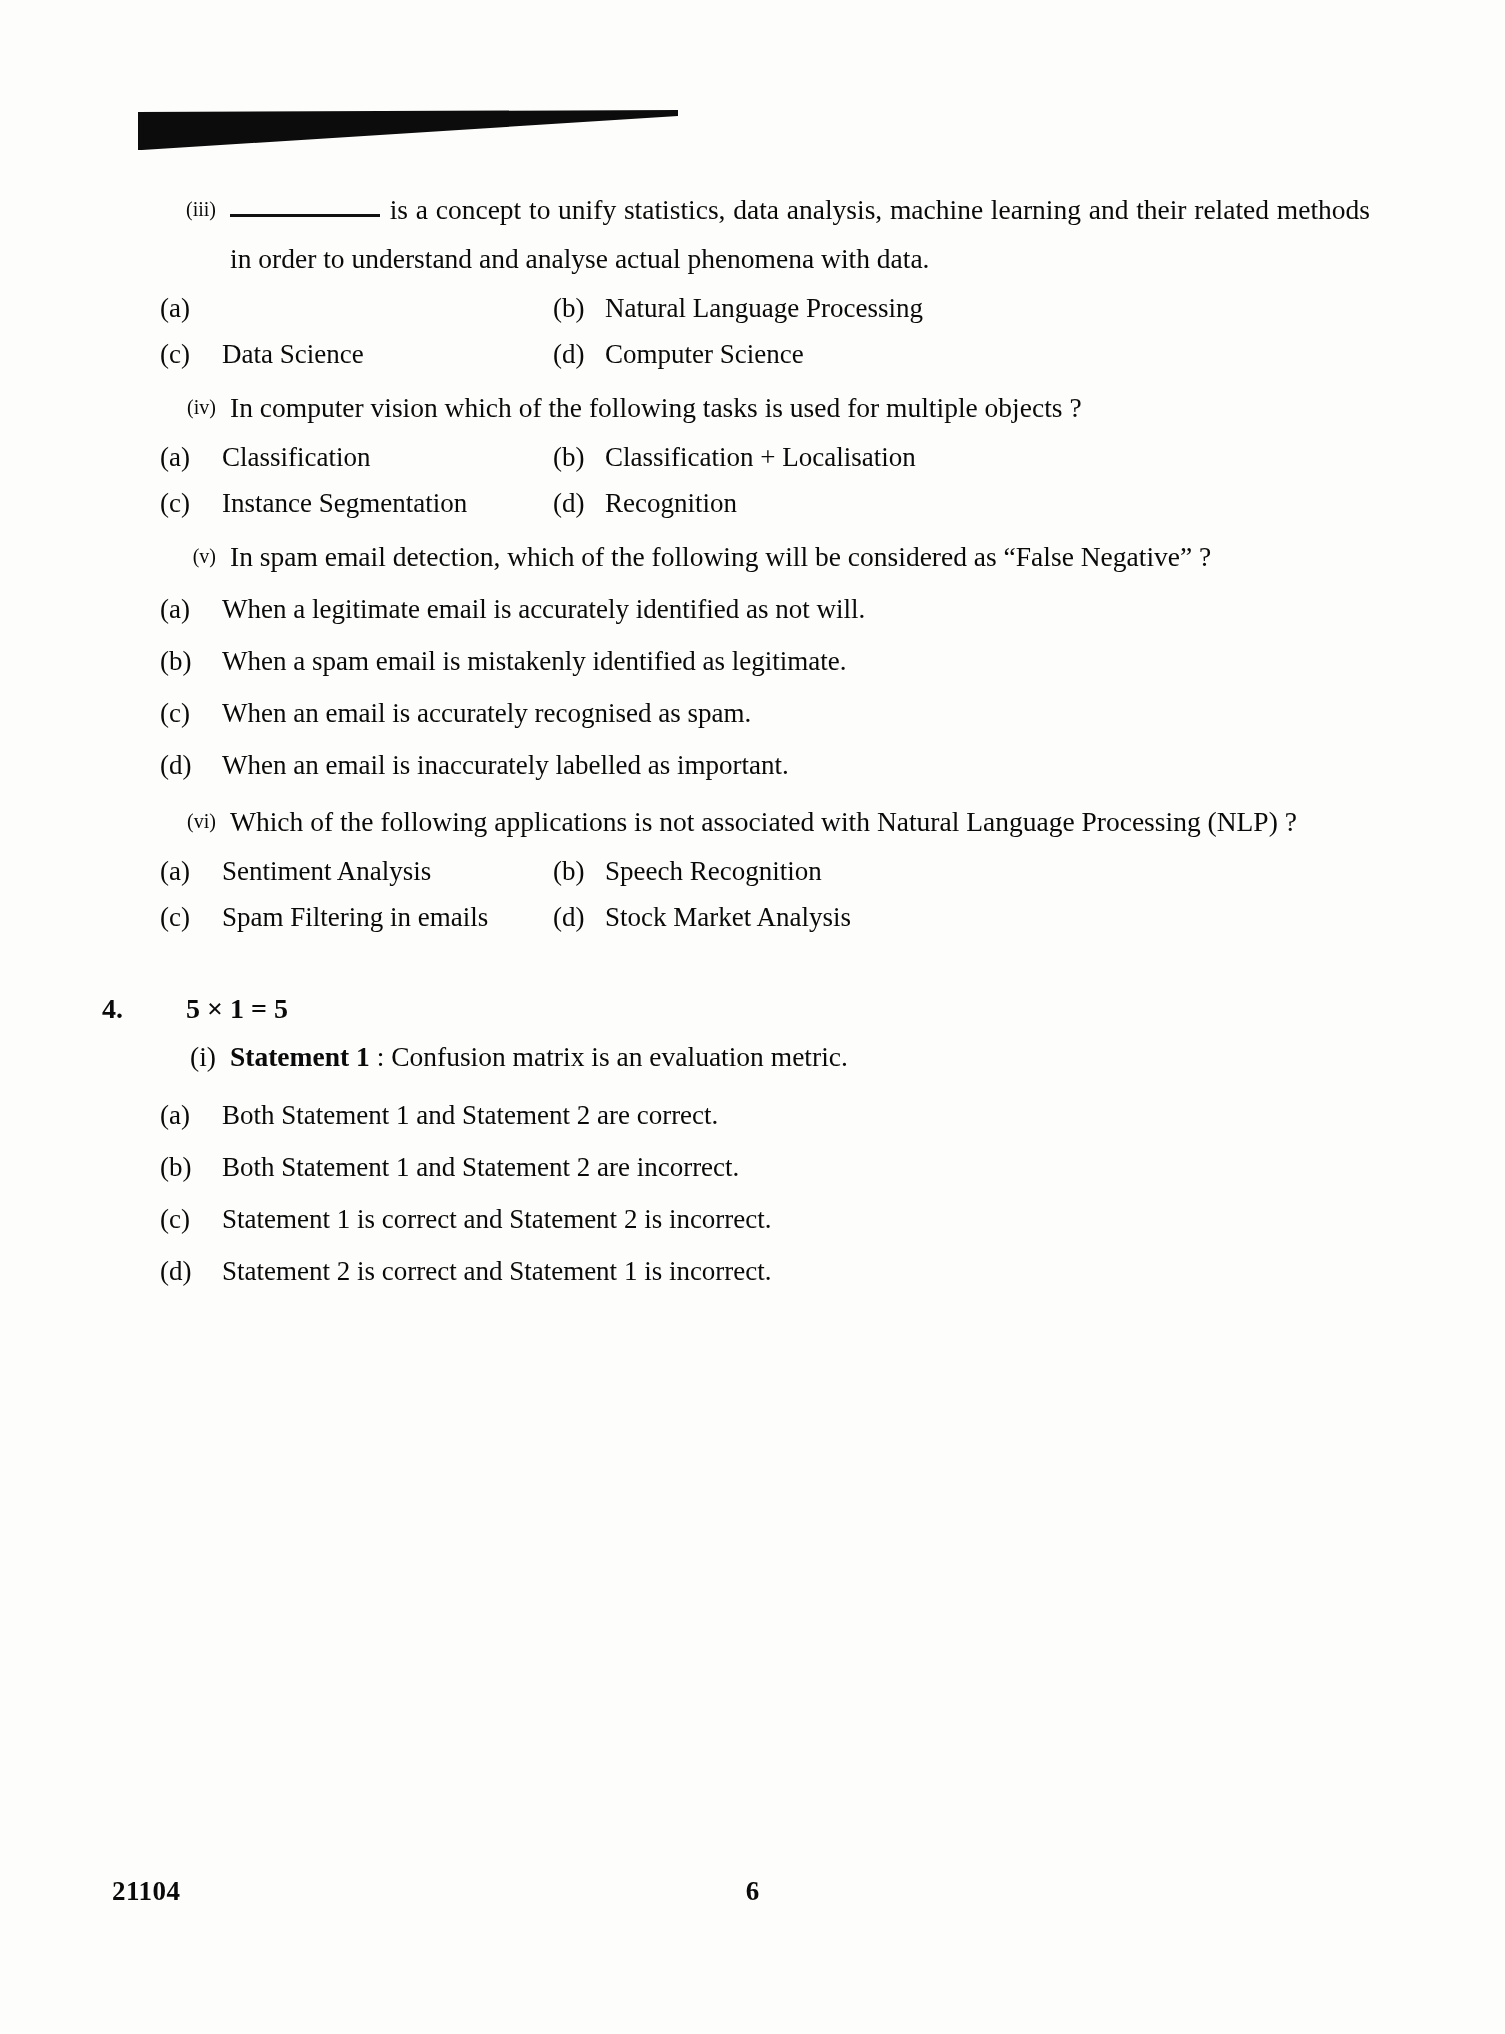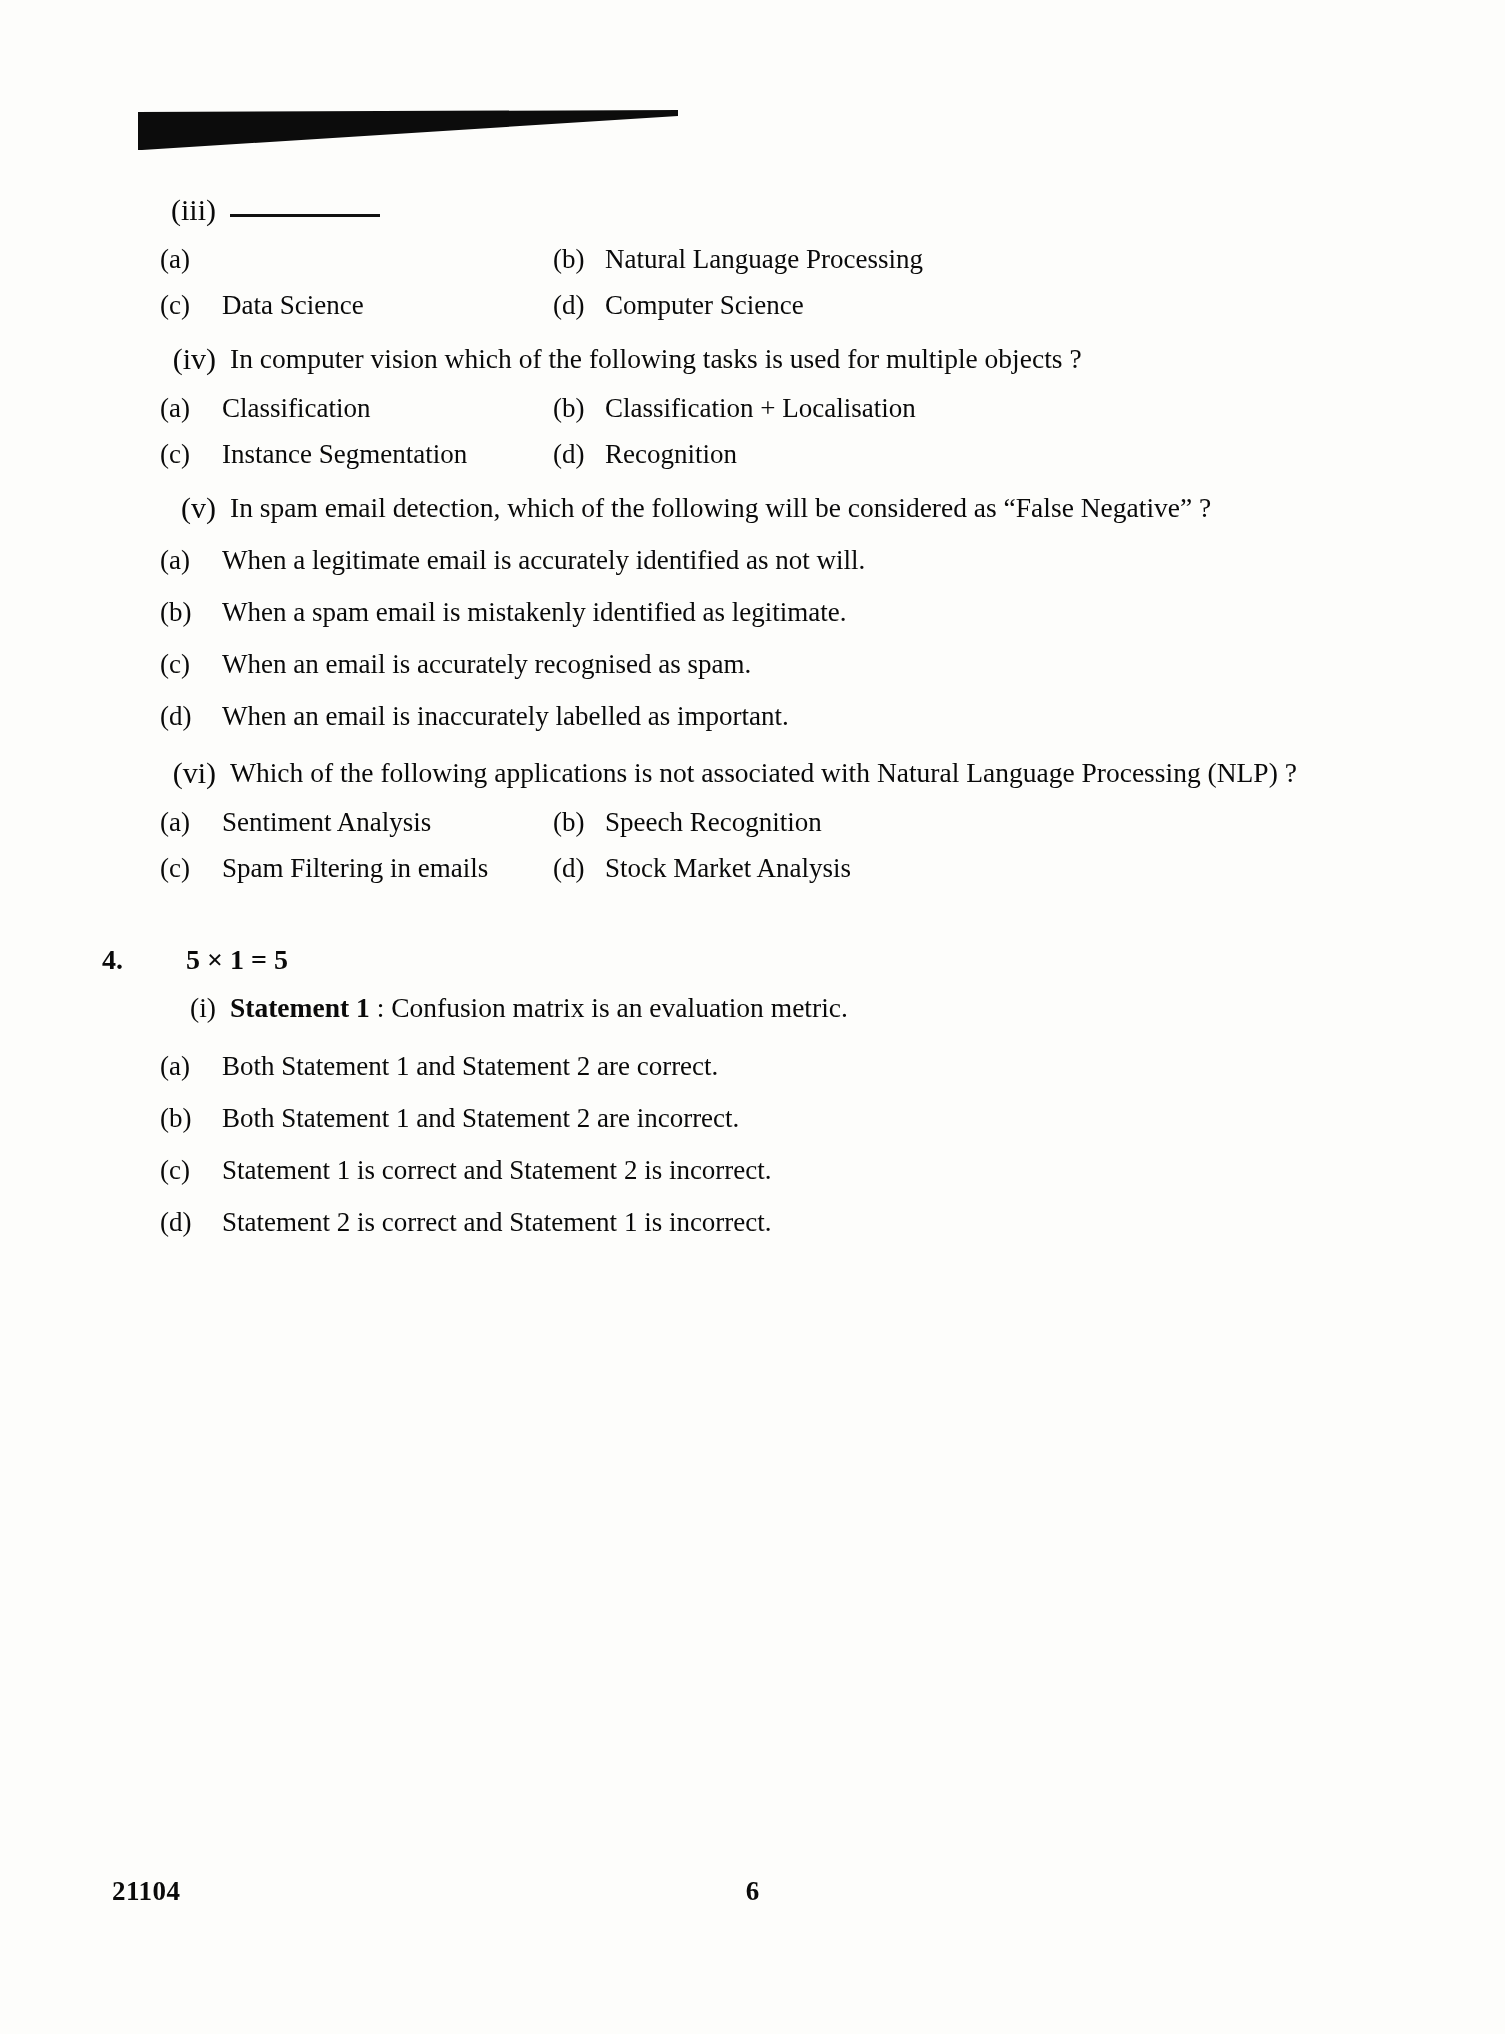--- a/index.html
+++ b/index.html
@@ -42,21 +42,21 @@
   }
   .q-row {
     display: flex;
     align-items: flex-start;
   }
   .q-num {
     flex: 0 0 auto;
     width: 86px;
     text-align: right;
     padding-right: 14px;
-    font-size: 30px;
+    font-size: 20px;
     line-height: 49px;
     white-space: nowrap;
   }
   .q-body {
     flex: 1 1 auto;
     font-size: 27.5px;
     line-height: 49px;
   }
   .q-body.justify {
     text-align: justify;
@@ -184,20 +184,21 @@
     </svg>
   </div>
 
   <div class="content">
 
     <div class="q-block">
       <div class="q-row">
         <div class="q-num">(iii)</div>
         <div class="q-body justify">
           <span class="blank-line"></span>
+          <span>is a concept to unify statistics, data analysis, machine learning and their related methods in order to understand and analyse actual phenomena with data.</span>
         </div>
       </div>
       <div class="opts">
         <div class="opt-line">
           <div class="opt-col-a">
             <div class="opt-key">(a)</div>
           </div>
           <div class="opt-col-b">
             <div class="opt-key tight">(b)</div>
             <div class="opt-text">Natural Language Processing</div>

